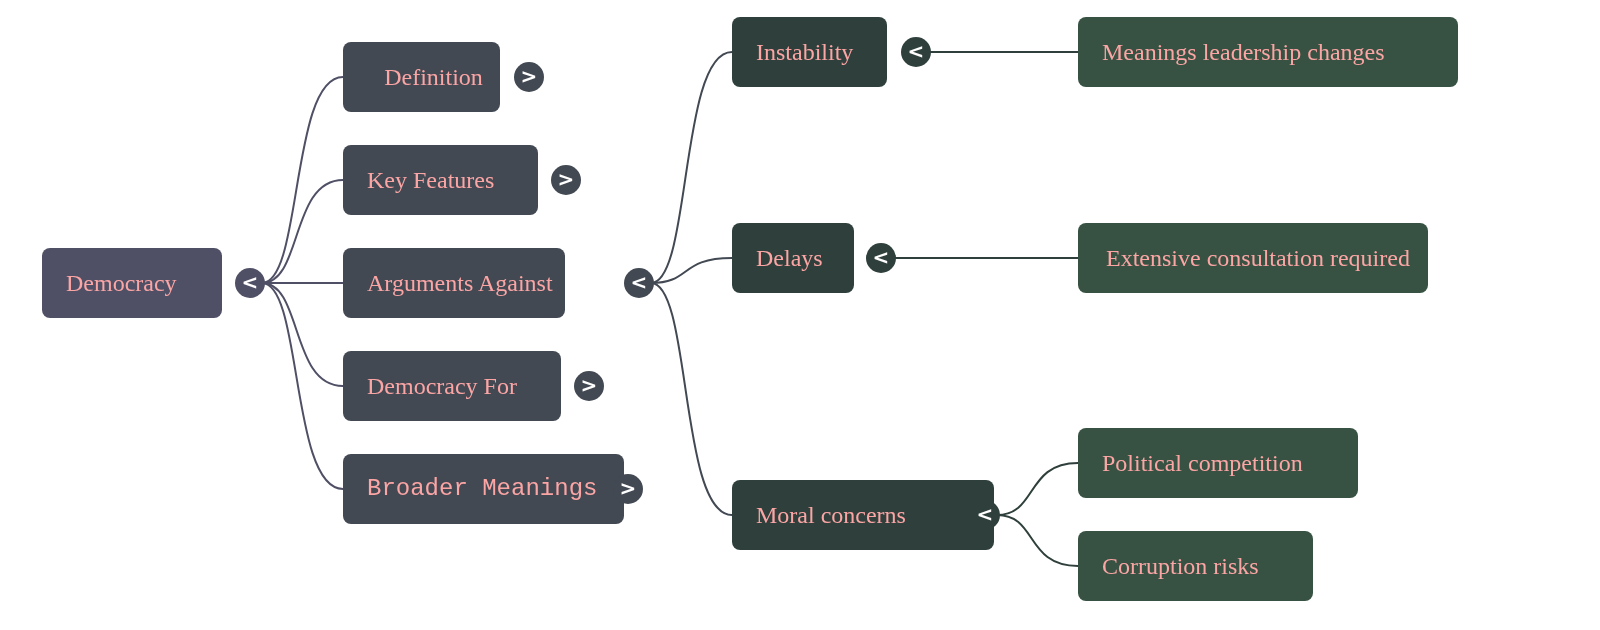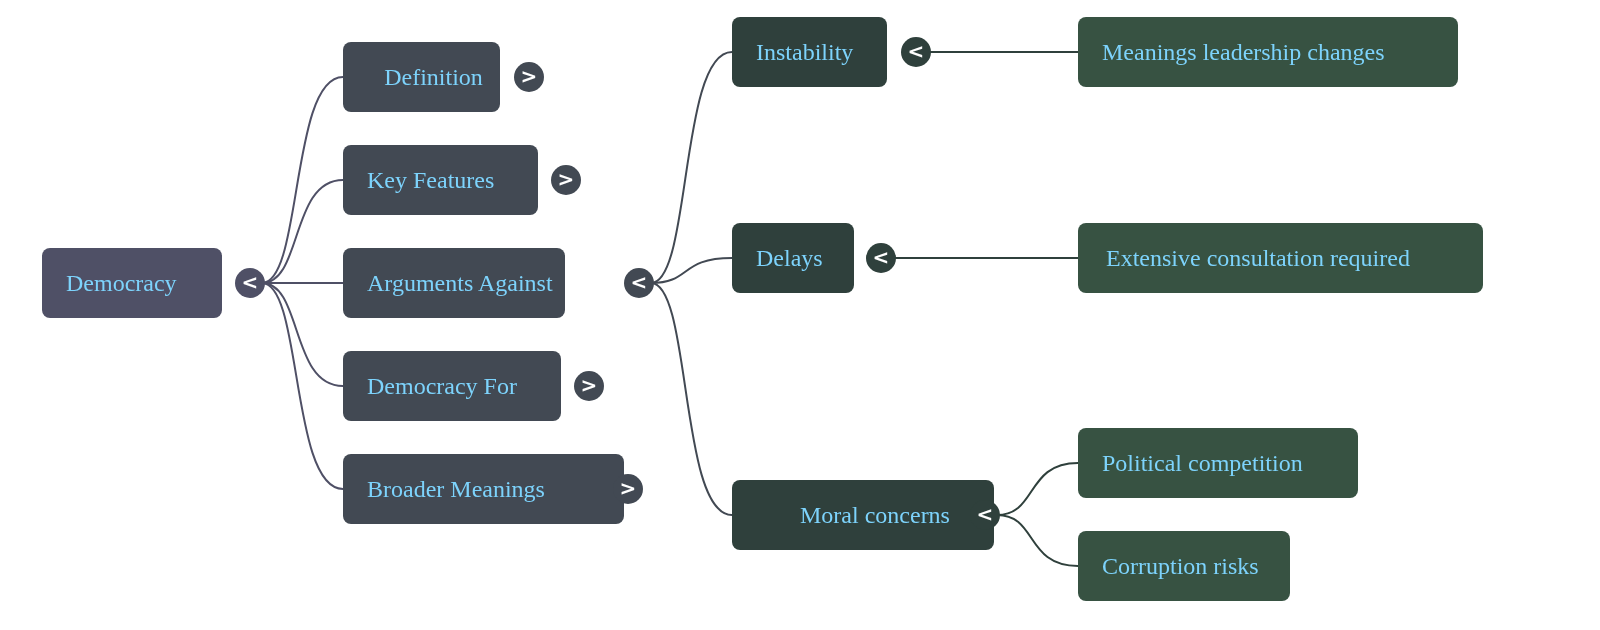--- a/index.html
+++ b/index.html
@@ -1,19 +1,19 @@
 <!DOCTYPE html>
 <html><head>
   <meta charset="utf-8">
   <style>
     html, body { margin: 0; padding: 0; background: #ffffff; }
     body { width: 1600px; height: 630px; position: relative; overflow: hidden;
            font-family: "Liberation Serif", "DejaVu Serif", serif; }
     #edges { position: absolute; left: 0; top: 0; width: 1600px; height: 630px; }
-    .node { position: absolute; height: 70px; border-radius: 8px; color: #7dd3fc;
+    .node { position: absolute; height: 70px; border-radius: 8px; color: #fca5a5;
             font-size: 24px; line-height: 70px; padding-left: 24px; box-sizing: border-box;
             white-space: nowrap; cursor: pointer; }
     .lvl0 { background: #4f5066; }
     .lvl1 { background: #424953; }
     .lvl2 { background: #2f403c; }
     .lvl3 { background: #375242; }
     .toggle { position: absolute; width: 30px; height: 30px; border-radius: 50%;
               color: #ffffff; font-family: "DejaVu Sans", sans-serif; font-size: 20px;
               font-weight: bold; text-align: center; line-height: 29px; cursor: pointer; }
   </style>
@@ -43,28 +43,28 @@
 
 <div class="node lvl1" style="left:343px;top:145px;width:195px;">Key Features</div>
 <div class="toggle lvl1" style="left:551px;top:165px;">&gt;</div>
 
 <div class="node lvl1" style="left:343px;top:248px;width:222px;">Arguments Against</div>
 <div class="toggle lvl1" style="left:624px;top:268px;">&lt;</div>
 
 <div class="node lvl1" style="left:343px;top:351px;width:218px;">Democracy For</div>
 <div class="toggle lvl1" style="left:574px;top:371px;">&gt;</div>
 
-<div class="node lvl1" style="left:343px;top:454px;width:281px;">Broader Meanings</div>
+<div class="node lvl1" style="left:343px;top:454px;width:281px;font-family:Liberation Mono, monospace;">Broader Meanings</div>
 <div class="toggle lvl1" style="left:613px;top:474px;">&gt;</div>
 
 <div class="node lvl2" style="left:732px;top:17px;width:155px;">Instability</div>
 <div class="toggle lvl2" style="left:901px;top:37px;">&lt;</div>
 
 <div class="node lvl2" style="left:732px;top:223px;width:122px;">Delays</div>
 <div class="toggle lvl2" style="left:866px;top:243px;">&lt;</div>
 
-<div class="node lvl2" style="left:732px;top:480px;width:262px;text-align:center;">Moral concerns</div>
+<div class="node lvl2" style="left:732px;top:480px;width:262px;">Moral concerns</div>
 <div class="toggle lvl2" style="left:970px;top:500px;">&lt;</div>
 
 <div class="node lvl3" style="left:1078px;top:17px;width:380px;">Meanings leadership changes</div>
-<div class="node lvl3" style="left:1078px;top:223px;width:405px;padding-left:28px;">Extensive consultation required</div>
+<div class="node lvl3" style="left:1078px;top:223px;width:350px;padding-left:28px;">Extensive consultation required</div>
 <div class="node lvl3" style="left:1078px;top:428px;width:280px;">Political competition</div>
-<div class="node lvl3" style="left:1078px;top:531px;width:212px;">Corruption risks</div>
+<div class="node lvl3" style="left:1078px;top:531px;width:235px;">Corruption risks</div>
 
 </body></html>

